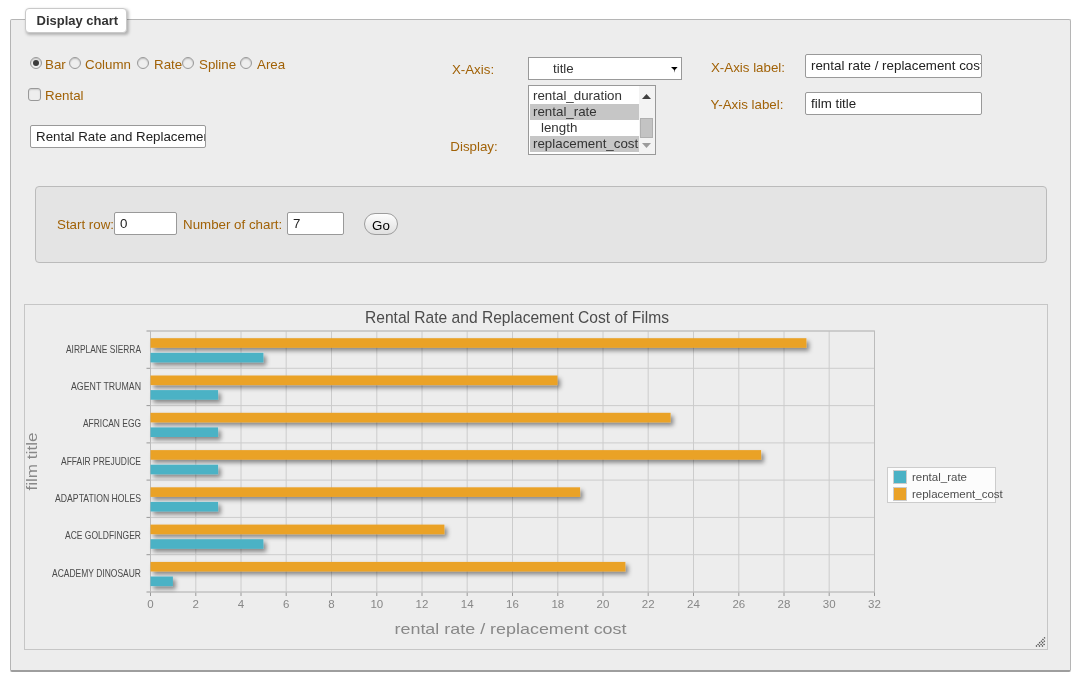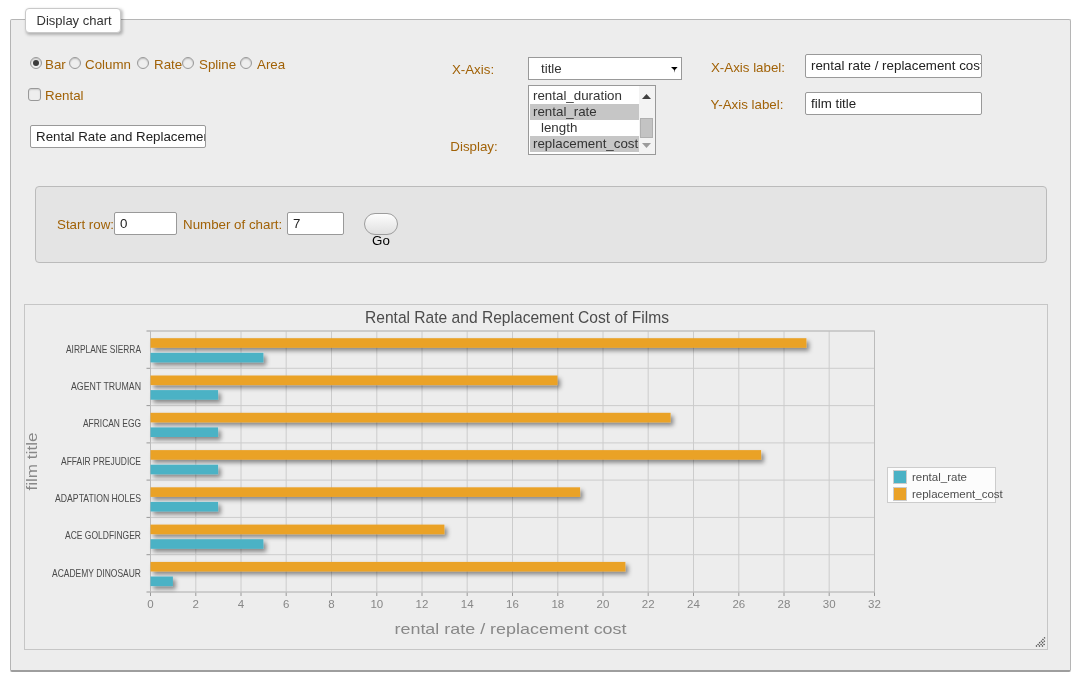--- a/index.html
+++ b/index.html
@@ -1,26 +1,26 @@
 <!DOCTYPE html>
 <html><head><meta charset="utf-8"><title>Display chart</title><style>
 *{margin:0;padding:0;box-sizing:border-box}
 html,body{width:1081px;height:681px;background:#fff}
 body{font-family:"Liberation Sans",sans-serif;font-size:13.33px;color:#333;position:relative}
 .fs{position:absolute;left:10px;top:19px;width:1061px;height:653px;background:#ededed;border:1px solid #b5b5b5;border-bottom:2px solid #9e9e9e;border-radius:2px}
-.legend{position:absolute;left:25px;top:8px;height:25px;background:#fff;border:1px solid #c9c9c9;border-radius:4px;padding:4px 8px 0 10.5px;font-weight:normal;font-size:13px;color:#333;box-shadow:1.5px 1.5px 3px rgba(0,0,0,0.25)}
+.legend{position:absolute;left:25px;top:8px;height:25px;background:#fff;border:1px solid #c9c9c9;border-radius:4px;padding:4px 8px 0 10.5px;font-weight:bold;font-size:13px;color:#333;box-shadow:1.5px 1.5px 3px rgba(0,0,0,0.25)}
 .lbl{position:absolute;white-space:nowrap;color:#a16207}
 .r{text-align:center}
 .ti{position:absolute;background:#fff;border:1px solid #999;border-radius:2px;white-space:nowrap;overflow:hidden;padding:3px 0 0 5px;font-size:13.33px;color:#222}
 .radio{position:absolute;width:12px;height:12px;border:1px solid #999;border-radius:50%;background:#eee;box-shadow:inset 0 1px 1.5px rgba(0,0,0,0.2)}
 .radio.sel::after{content:"";position:absolute;left:2px;top:2px;width:6px;height:6px;border-radius:50%;background:#3b3b3b}
 .check{position:absolute;width:12.5px;height:12.5px;border:1px solid #999;border-radius:3px;background:#eee;box-shadow:inset 0 1px 1.5px rgba(0,0,0,0.15)}
 .sel-box{position:absolute;background:#fff;border:1px solid #999;border-radius:0}
 .panel{position:absolute;left:35px;top:186px;width:1012px;height:77px;background:#e4e4e4;border:1px solid #bbb;border-radius:4px}
-.gobtn{position:absolute;left:364px;top:213px;width:34px;height:22px;border:1px solid #9d9d9d;border-radius:11px;background:linear-gradient(#fdfdfd,#e0e0e0);text-align:center;padding-top:19px;font-size:13.33px;color:#000}
+.gobtn{position:absolute;left:364px;top:213px;width:34px;height:22px;border:1px solid #9d9d9d;border-radius:11px;background:linear-gradient(#fdfdfd,#e0e0e0);text-align:center;padding-top:4px;font-size:13.33px;color:#000}
 .chartbox{position:absolute;left:24px;top:304px;width:1024px;height:346px;background:#ededed;border:1px solid #c6c6c6}
 </style></head>
 <body>
 <div class="fs"></div>
 <div class="legend">Display chart</div>
 
 <span class="radio sel" style="left:30px;top:57px"></span>
 <span class="lbl" style="left:45px;top:57px">Bar</span>
 <span class="radio" style="left:69px;top:57px"></span>
 <span class="lbl" style="left:85px;top:57px">Column</span>
@@ -30,21 +30,21 @@
 <span class="lbl" style="left:199px;top:57px">Spline</span>
 <span class="radio" style="left:240px;top:57px"></span>
 <span class="lbl" style="left:257px;top:57px">Area</span>
 
 <span class="check" style="left:28px;top:88px"></span>
 <span class="lbl" style="left:45px;top:88px">Rental</span>
 
 <div class="ti" style="left:30px;top:125px;width:176px;height:23px">Rental Rate and Replacement Cost of Films</div>
 
 <div class="lbl r" style="left:423px;top:62px;width:100px">X-Axis:</div>
-<div class="sel-box" style="left:528px;top:57px;width:154px;height:23px;padding:3px 0 0 12px">title<svg width="7" height="6" style="position:absolute;left:142px;top:9px">
+<div class="sel-box" style="left:528px;top:57px;width:154px;height:23px;padding:3px 0 0 24px">title<svg width="7" height="6" style="position:absolute;left:142px;top:9px">
       <path d="M0 0 L6.6 0 L3.9 3.1 L3.5 5.7 L3.1 3.1 Z" fill="#000"></path>
     </svg></div>
 
 <div class="lbl r" style="left:424px;top:139px;width:100px">Display:</div>
 <div class="sel-box" style="left:528px;top:85px;width:128px;height:70px;overflow:hidden">
   <div style="position:absolute;left:1px;top:2px;width:132px;height:16px;padding-left:3px">rental_duration</div>
   <div style="position:absolute;left:1px;top:18px;width:132px;height:16px;padding-left:3px;background:#c6c6c6">rental_rate</div>
   <div style="position:absolute;left:1px;top:34px;width:132px;height:16px;padding-left:11px">length</div>
   <div style="position:absolute;left:1px;top:50px;width:132px;height:16px;padding-left:3px;background:#c6c6c6">replacement_cost</div>
   <div style="position:absolute;right:0;top:0;width:16px;height:68px;background:#f3f3f3">

